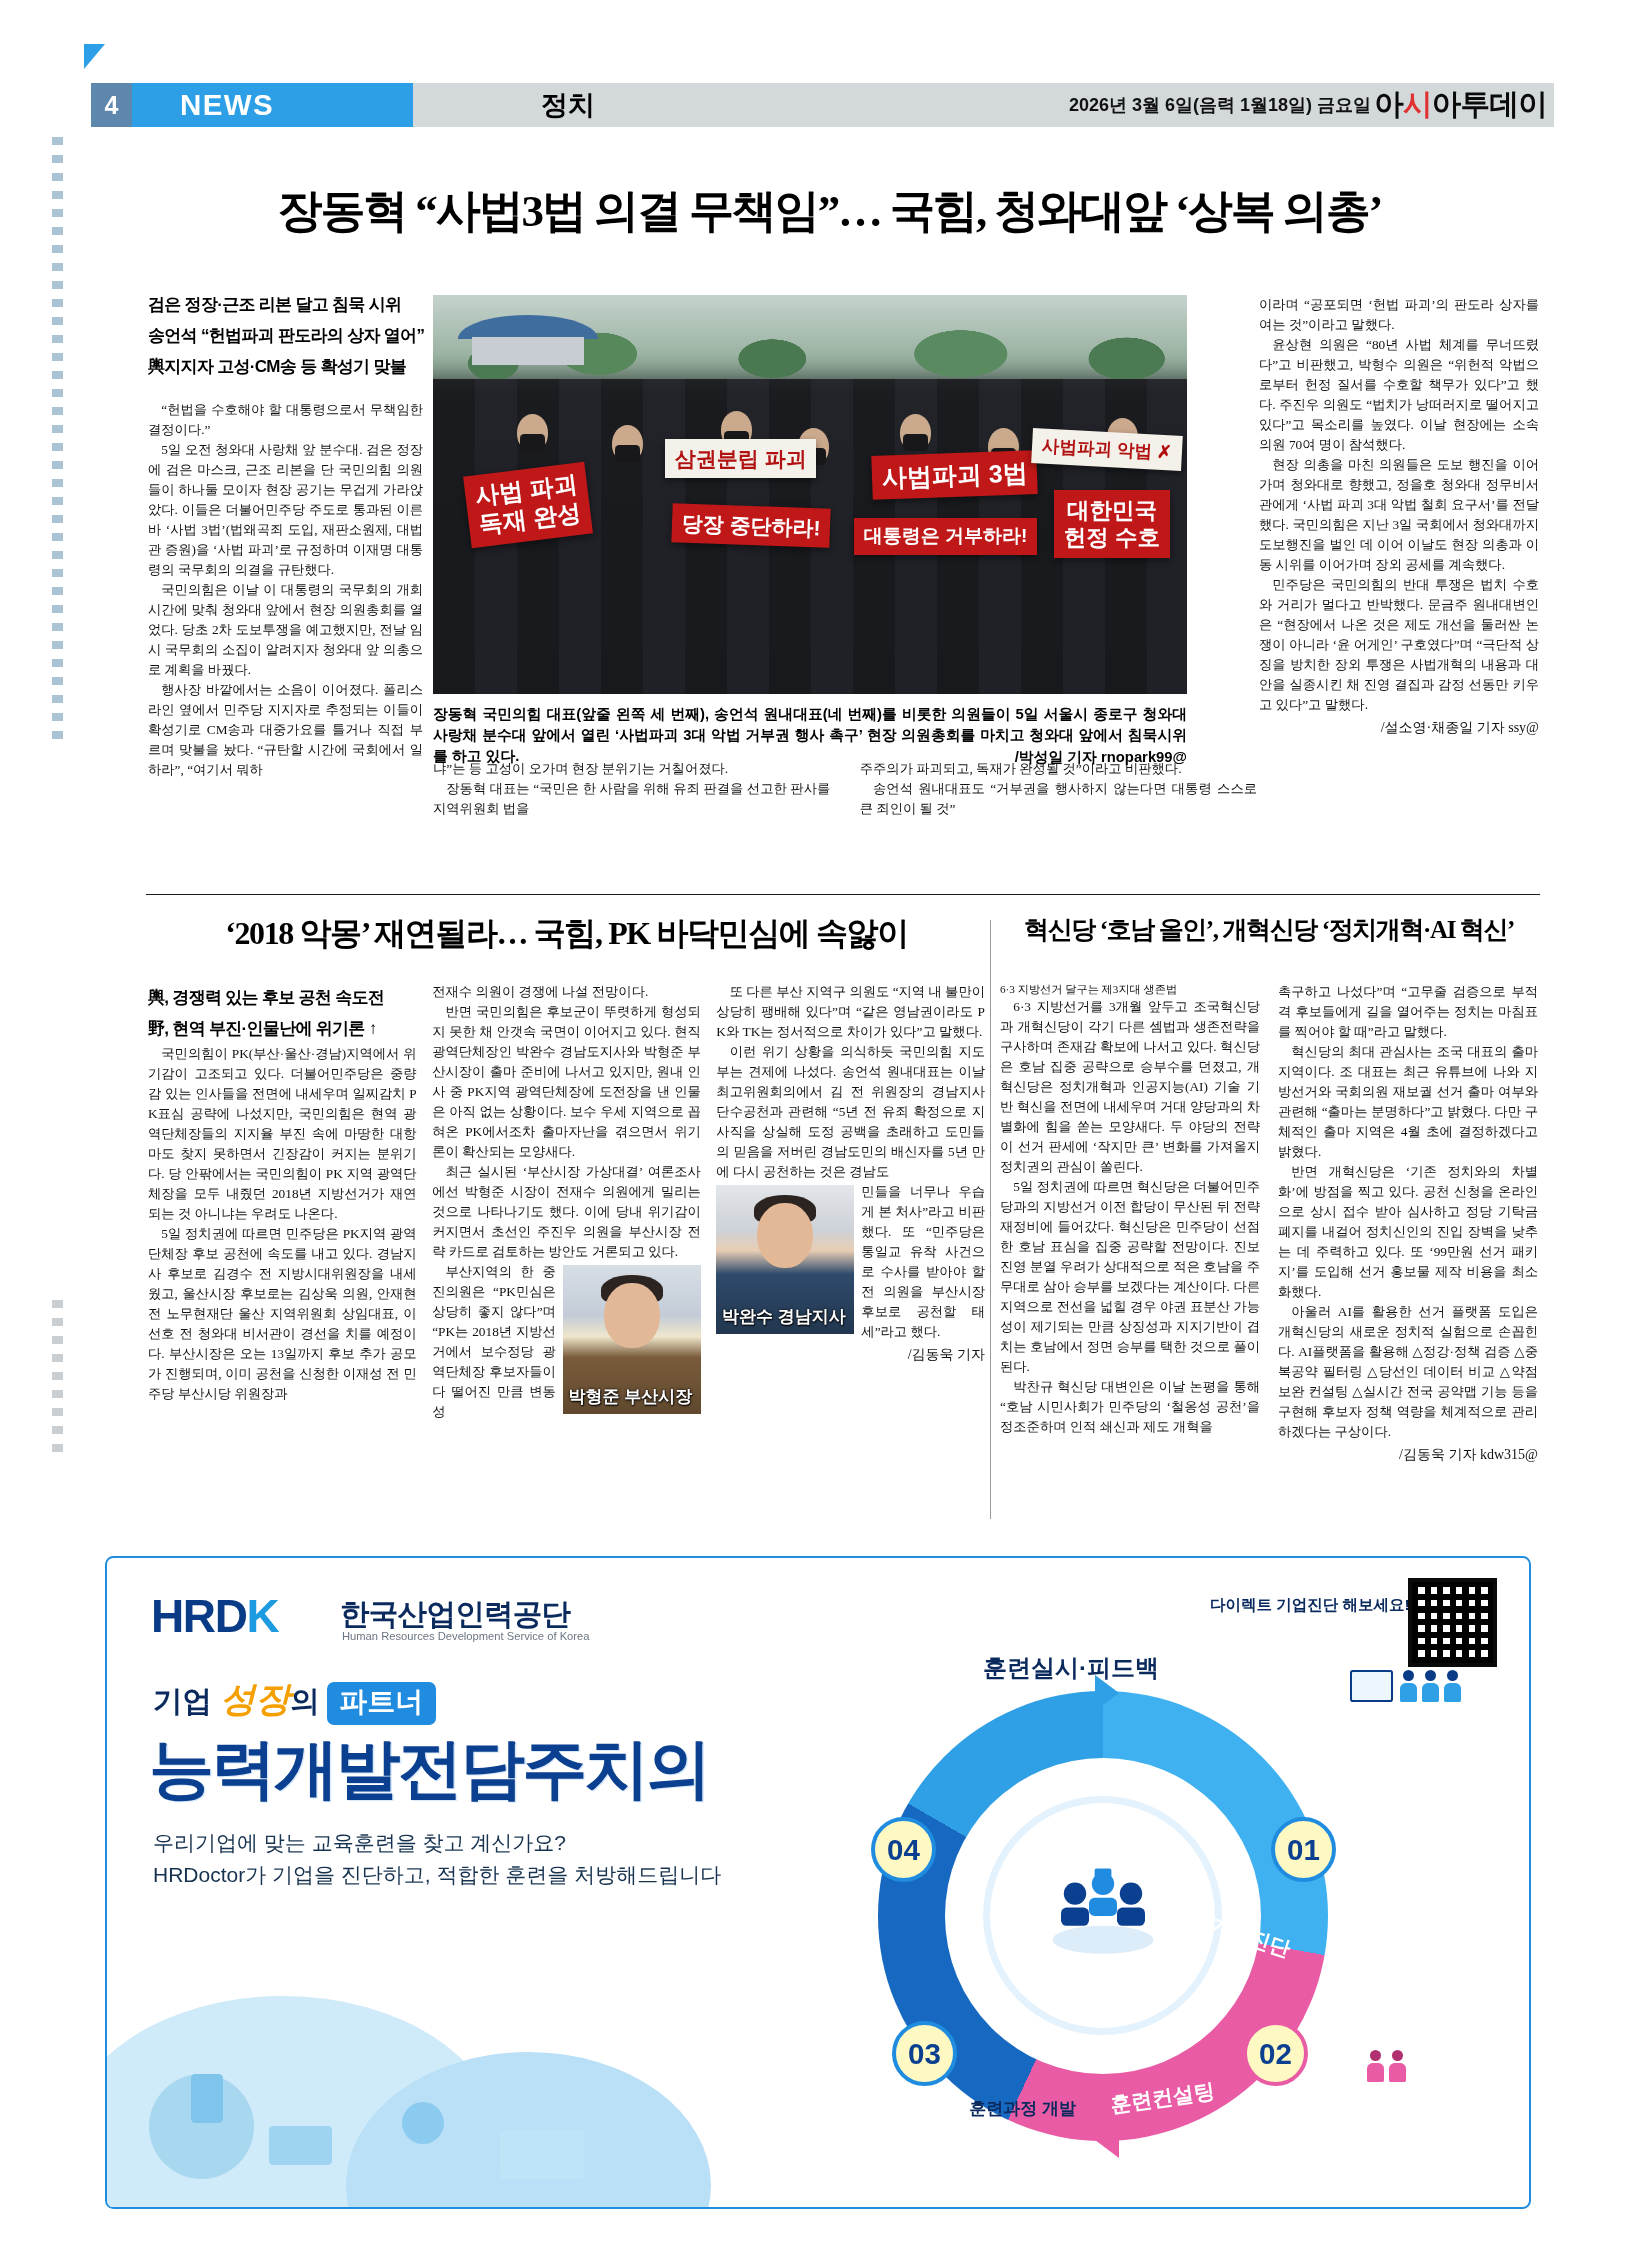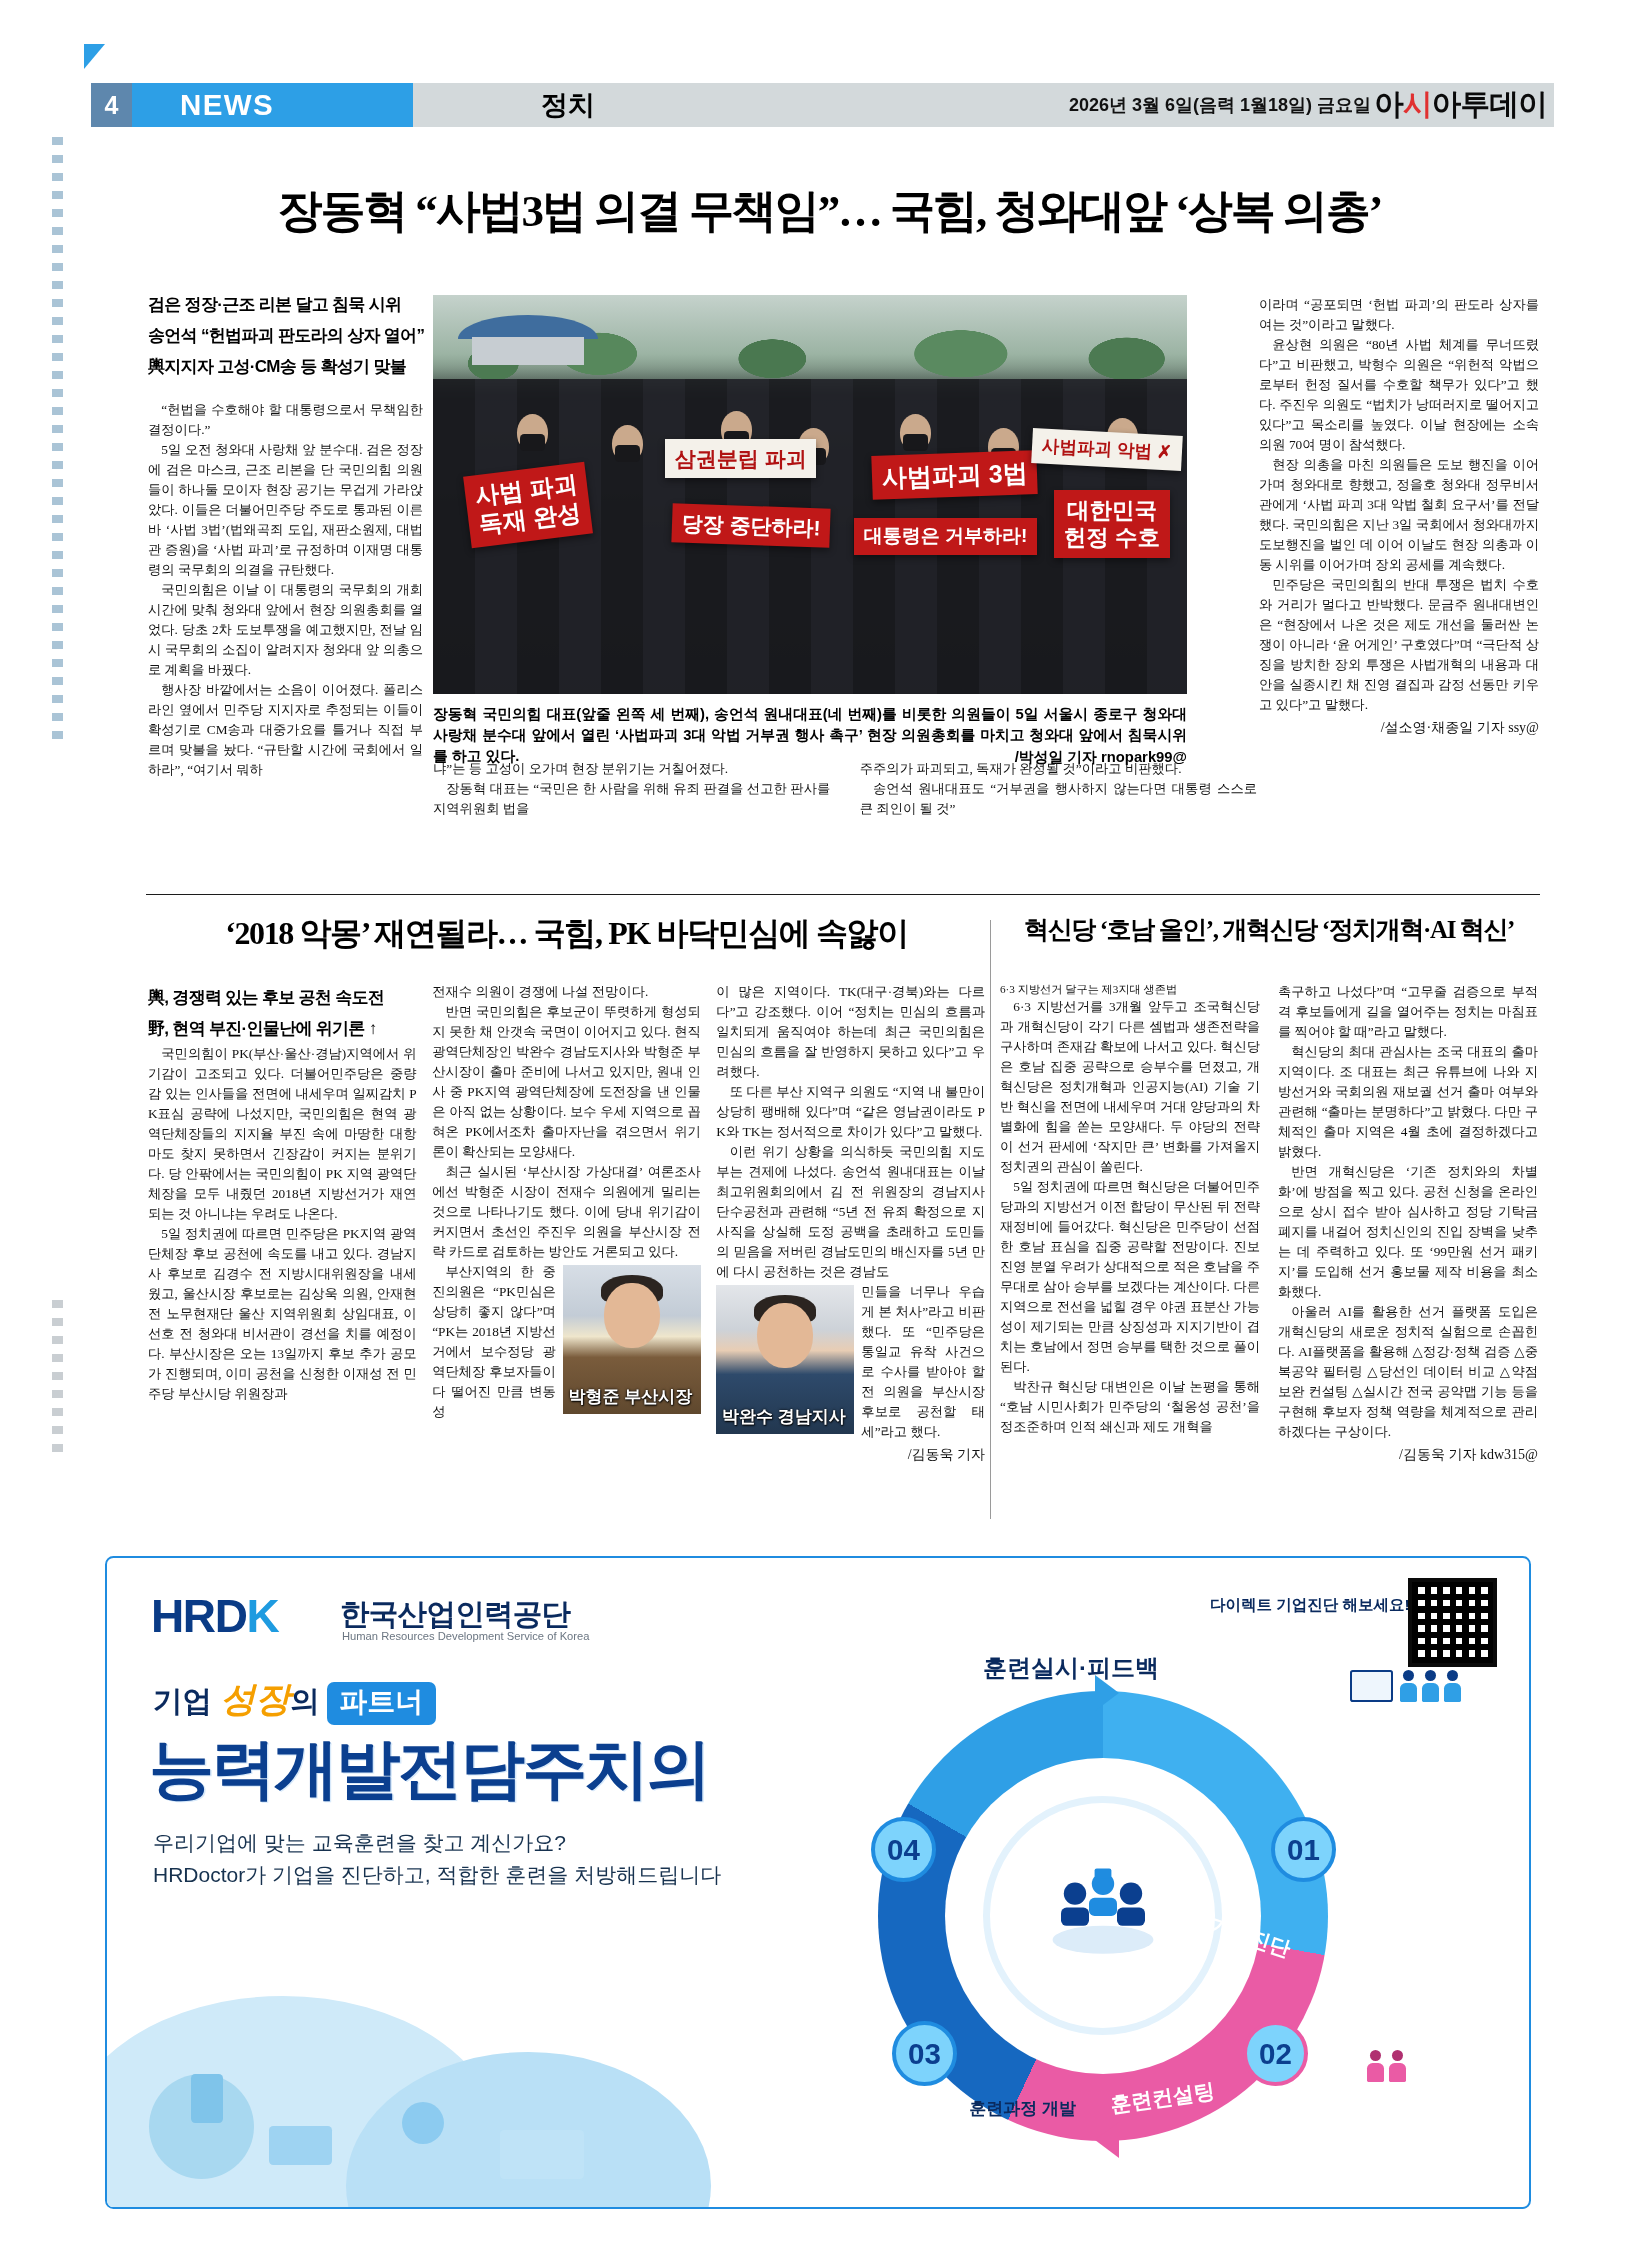--- a/index.html
+++ b/index.html
@@ -107,21 +107,21 @@
   .ad-qr-label{position:absolute;left:1103px;top:37px;font-size:15.5px;font-weight:bold;color:#0a2a5e;}
   .ad-qr{position:absolute;left:1301px;top:19.7px;width:81px;height:81px;border:4.2px solid #0a0a0a;background:
     repeating-linear-gradient(0deg,#000 0 6.3px,transparent 6.3px 12.6px),
     repeating-linear-gradient(90deg,#000 0 6.3px,#fff 6.3px 12.6px);}
   .cycle{position:absolute;left:771px;top:133px;width:450px;height:450px;}
   .ring{position:absolute;left:0;top:0;width:450px;height:450px;border-radius:50%;
     background:conic-gradient(from 0deg,#3fb0f0 0 100deg,#ea5ba5 100deg 205deg,#1668c0 205deg 300deg,#2f9fe6 300deg 360deg);}
   .ring-hole{position:absolute;left:67px;top:67px;width:316px;height:316px;border-radius:50%;background:#ffffff;}
   .hub{position:absolute;left:112px;top:112px;width:225px;height:225px;border-radius:50%;background:#fff;
     box-shadow:0 0 0 7px #e3f2fc;display:flex;align-items:center;justify-content:center;}
-  .numc{position:absolute;width:65px;height:65px;border-radius:50%;background:#7dd3fc;border:4.9px solid #1f8ce0;
+  .numc{position:absolute;width:65px;height:65px;border-radius:50%;background:#fef9c3;border:4.9px solid #1f8ce0;
     display:flex;align-items:center;justify-content:center;font-weight:900;font-size:29.5px;color:#0b3f8f;box-sizing:border-box;}
   .numc.pink{border-color:#ea5ba5;}
   .step-label{position:absolute;font-weight:900;color:#0a2a5e;}
   .step-label.onring{color:#fff;}
   .arrowhead{position:absolute;width:0;height:0;}
   .illu{position:absolute;}
   .illu .person{position:relative;display:inline-block;width:18px;height:32px;margin:0 2.1px;}
   .illu .person::before{content:"";position:absolute;left:3.5px;top:0;width:11.2px;height:11.2px;border-radius:50%;background:#0a3b86;}
   .illu .person::after{content:"";position:absolute;left:0.7px;top:12.6px;width:17px;height:19.7px;border-radius:5.6px 5.6px 1.4px 1.4px;background:#2f9fe6;}
   .illu.pink .person::before{background:#b03070;}
@@ -226,21 +226,20 @@
     <p class="bp">반면 국민의힘은 후보군이 뚜렷하게 형성되지 못한 채 안갯속 국면이 이어지고 있다. 현직 광역단체장인 박완수 경남도지사와 박형준 부산시장이 출마 준비에 나서고 있지만, 원내 인사 중 PK지역 광역단체장에 도전장을 낸 인물은 아직 없는 상황이다. 보수 우세 지역으로 꼽혀온 PK에서조차 출마자난을 겪으면서 위기론이 확산되는 모양새다.</p>
     <p class="bp">최근 실시된 ‘부산시장 가상대결’ 여론조사에선 박형준 시장이 전재수 의원에게 밀리는 것으로 나타나기도 했다. 이에 당내 위기감이 커지면서 초선인 주진우 의원을 부산시장 전략 카드로 검토하는 방안도 거론되고 있다.</p>
     <div class="inline-photo fr p-hj">
       <div class="p-hair"></div>
       <div class="p-face"></div>
       <div class="p-cap">박형준 부산시장</div>
     </div>
     <p class="bp">부산지역의 한 중진의원은 “PK민심은 상당히 좋지 않다”며 “PK는 2018년 지방선거에서 보수정당 광역단체장 후보자들이 다 떨어진 만큼 변동성</p>
   </div>
   <div class="col">
-    <p class="bp cont">이 많은 지역이다. TK(대구·경북)와는 다르다”고 강조했다. 이어 “정치는 민심의 흐름과 일치되게 움직여야 하는데 최근 국민의힘은 민심의 흐름을 잘 반영하지 못하고 있다”고 우려했다.</p>
     <p class="bp">또 다른 부산 지역구 의원도 “지역 내 불만이 상당히 팽배해 있다”며 “같은 영남권이라도 PK와 TK는 정서적으로 차이가 있다”고 말했다.</p>
     <p class="bp">이런 위기 상황을 의식하듯 국민의힘 지도부는 견제에 나섰다. 송언석 원내대표는 이날 최고위원회의에서 김 전 위원장의 경남지사 단수공천과 관련해 “5년 전 유죄 확정으로 지사직을 상실해 도정 공백을 초래하고 도민들의 믿음을 저버린 경남도민의 배신자를 5년 만에 다시 공천하는 것은 경남도</p>
     <div class="inline-photo fl p-ws">
       <div class="p-hair"></div>
       <div class="p-face"></div>
       <div class="p-cap">박완수 경남지사</div>
     </div>
     <p class="bp cont">민들을 너무나 우습게 본 처사”라고 비판했다. 또 “민주당은 통일교 유착 사건으로 수사를 받아야 할 전 의원을 부산시장 후보로 공천할 태세”라고 했다.</p>
     <p class="byline">/김동욱 기자</p>
   </div>

